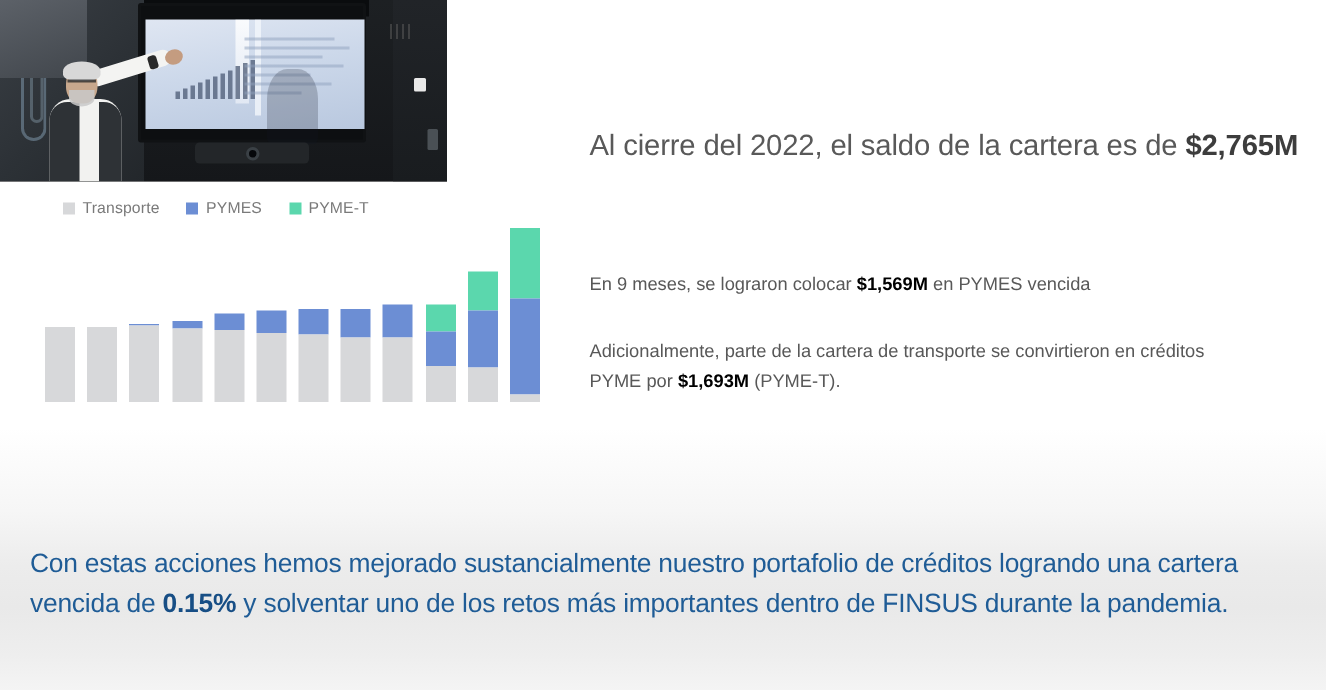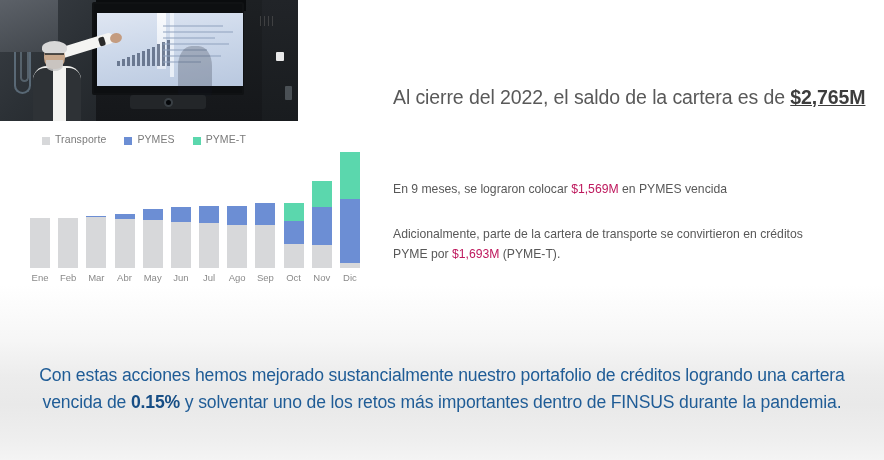--- a/index.html
+++ b/index.html
@@ -199,21 +199,21 @@
     position: absolute;
     left: 10px; top: 130px;
     width: 360px; height: 170px;
   }
   .legend {
     display: flex; align-items: center;
     gap: 18px;
     padding-left: 32px;
     height: 18px;
   }
-  .legend-item { display: flex; align-items: flex-end; gap: 5px; }
+  .legend-item { display: flex; align-items: center; gap: 5px; }
   .legend-swatch { width: 8px; height: 8px; display: block; }
   .legend-label { font-size: 10.5px; color: #7a7a7a; letter-spacing: .1px; }
 
   .plot {
     position: absolute;
     left: 20px; top: 22px;
     width: 330px; height: 116px;
     display: flex;
     align-items: flex-end;
     justify-content: space-between;
@@ -244,40 +244,40 @@
   
   .headline {
     position: absolute;
     left: 393px; top: 85px;
     width: 486px;
     font-size: 19.5px;
     color: #595959;
     line-height: 1.3;
     letter-spacing: -.1px;
   }
-  .headline b { color: #3d3d3d; font-weight: bold; text-decoration: underline; }
+  .headline b { color: #3d3d3d; font-weight: bold; }
 
   .para {
     position: absolute;
     left: 393px;
     width: 436px;
     font-size: 12.2px;
     color: #585858;
     line-height: 1.62;
   }
-  .para b { color: #be185d; font-weight: normal; }
+  .para b { color: #000000; font-weight: bold; }
   .para-1 { top: 180px; }
   .para-2 { top: 225px; }
 
   
   .banner {
     position: absolute;
     left: 0; top: 362px;
     width: 884px;
-    text-align: center;
+    text-align: left;
     font-size: 17.6px;
     line-height: 1.52;
     color: #1f5c96;
     letter-spacing: -.15px;
     padding: 0 20px;
   }
   .banner b { font-weight: bold; color: #174e85; }
 </style>
 </head>
 <body>
@@ -410,34 +410,20 @@
         <span class="seg" style="height: 25.05px; background: rgb(91, 215, 173);"></span>
         <span class="seg" style="height: 38.6px; background: rgb(108, 142, 212);"></span>
         <span class="seg" style="height: 22.91px; background: rgb(215, 216, 218);"></span>
       </div>
       <div class="bar-col">
         <span class="seg" style="height: 47.16px; background: rgb(91, 215, 173);"></span>
         <span class="seg" style="height: 63.6px; background: rgb(108, 142, 212);"></span>
         <span class="seg" style="height: 5.24px; background: rgb(215, 216, 218);"></span>
       </div>
     </div>
-  <div class="xaxis" id="xaxis">
-      <div class="xtick">Ene</div>
-      <div class="xtick">Feb</div>
-      <div class="xtick">Mar</div>
-      <div class="xtick">Abr</div>
-      <div class="xtick">May</div>
-      <div class="xtick">Jun</div>
-      <div class="xtick">Jul</div>
-      <div class="xtick">Ago</div>
-      <div class="xtick">Sep</div>
-      <div class="xtick">Oct</div>
-      <div class="xtick">Nov</div>
-      <div class="xtick">Dic</div>
-    </div>
 </div>
 
 <div class="headline">
   <span>Al cierre del 2022, el saldo de la cartera es de </span><b>$2,765M</b>
 </div>
 
 <div class="para para-1">
   <span>En 9 meses, se lograron colocar </span><b>$1,569M</b><span> en PYMES vencida</span>
 </div>
 

